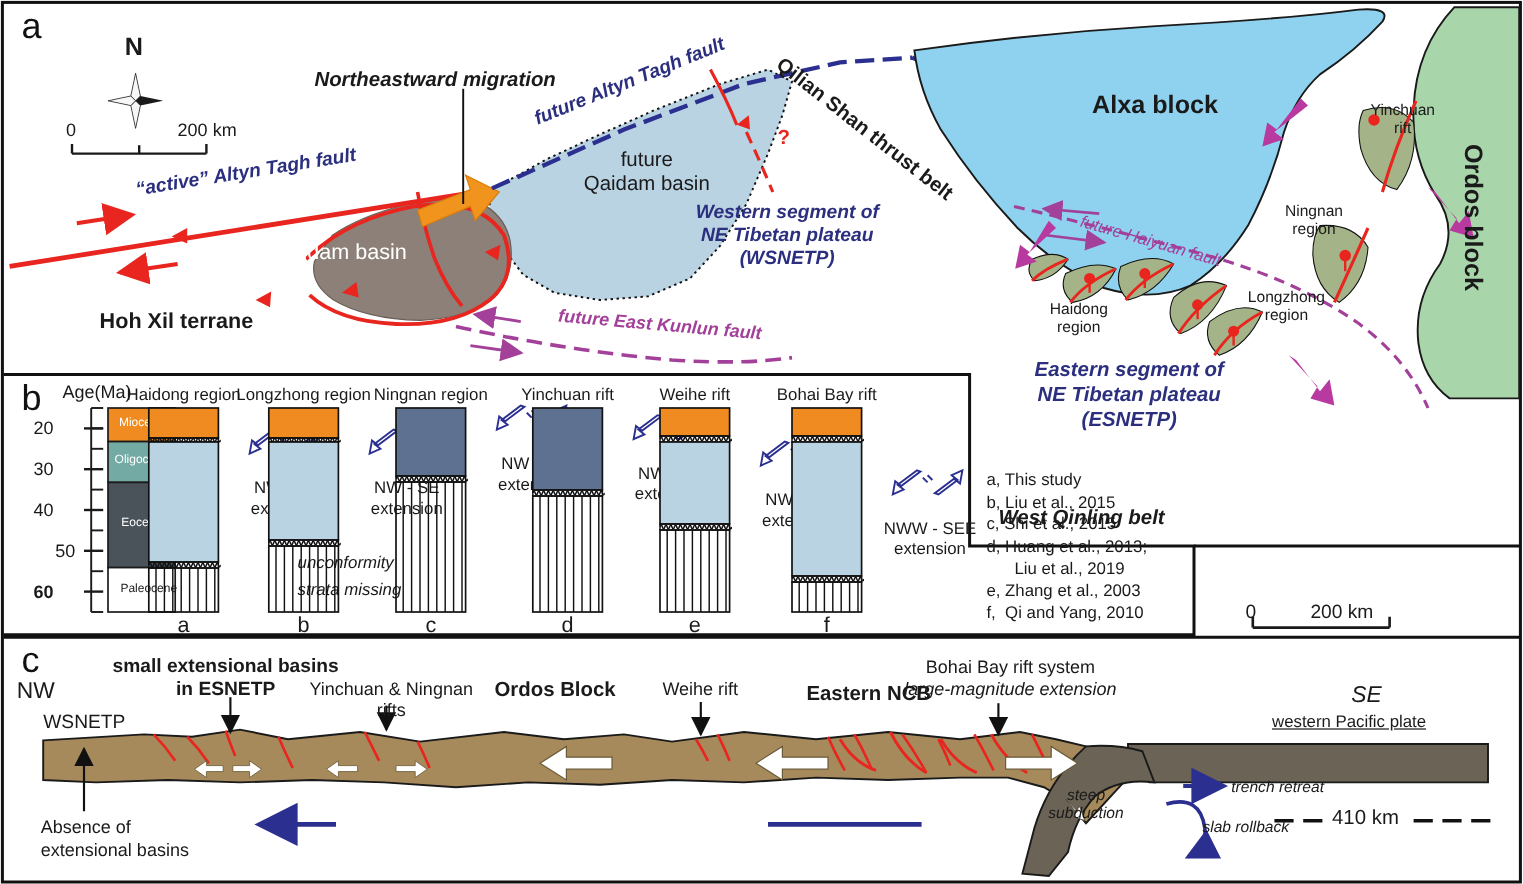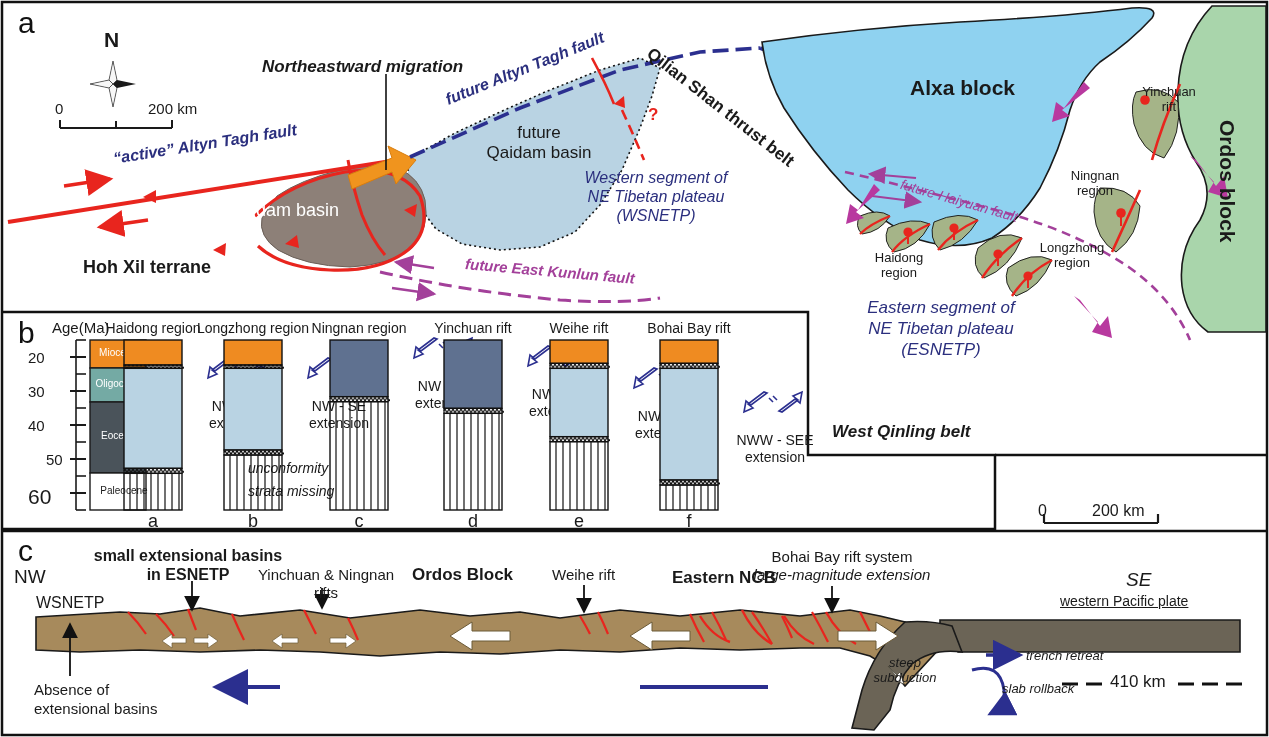--- a/index.html
+++ b/index.html
@@ -4,21 +4,21 @@
 <style>
   html,body{margin:0;padding:0;background:#fff;}
   body{width:1269px;height:737px;font-family:"Liberation Sans",sans-serif;overflow:hidden;}
   #fig{position:relative;width:1269px;height:737px;background:#ffffff;}
   svg#canvas{position:absolute;left:0;top:0;width:1269px;height:737px;}
   .t{position:absolute;white-space:pre;color:#1a1a1a;}
   .panel-letter{font-size:30px;font-weight:400;color:#111;}
   .bold{font-weight:bold;}
   .ital{font-style:italic;}
   .navy{color:#2b2f7e;}
-  .navyb{color:#2b2f7e;font-weight:normal;font-style:italic;}
+  .navyb{color:#2b2f7e;font-weight:bold;font-style:italic;}
   .plum{color:#a3409a;}
   .white{color:#ffffff;}
   .ctr{text-align:center;}
 </style>
 </head>
 <body>
 
 <div id="fig">
 
 <svg id="canvas" viewBox="0 0 1269 737">
@@ -318,21 +318,21 @@
 NE Tibetan plateau
 (ESNETP)</div>
 
 <div class="t panel-letter" style="left:18px;top:316px;">b</div>
 <div class="t" style="left:52px;top:319px;font-size:15px;">Age(Ma)</div>
 
 <div class="t" style="left:28px;top:349px;font-size:15px;">20</div>
 <div class="t" style="left:28px;top:383px;font-size:15px;">30</div>
 <div class="t" style="left:28px;top:417px;font-size:15px;">40</div>
 <div class="t" style="left:28px;top:451px;font-size:15px;margin-left:18px;">50</div>
-<div class="t" style="left:28px;top:485px;font-size:21px;">60</div>
+<div class="t" style="left:28px;top:485px;font-size:15px;font-weight:bold;">60</div>
 
 <div class="t white ctr" style="left:90px;top:347px;font-size:10px;width:56px;">Miocene</div>
 <div class="t white ctr" style="left:90px;top:378px;font-size:10px;width:56px;">Oligocene</div>
 <div class="t white ctr" style="left:90px;top:430px;font-size:10px;width:56px;">Eocene</div>
 <div class="t ctr" style="left:90px;top:485px;font-size:10px;width:68px;">Paleocene</div>
 
 <div class="t ital" style="left:248px;top:460px;font-size:14px;">unconformity</div>
 <div class="t ital" style="left:248px;top:483px;font-size:14px;">strata missing</div>
 
 <div id="strat-cols">
@@ -487,20 +487,21 @@
       <div class="t ctr" style="left: 732px; top: 432px; font-size: 14px; line-height: 17px; width: 86px; white-space: pre;">NWW - SEE
 extension</div>
       <svg width="66" height="46" style="position: absolute; left: 742px; top: 386px;">
         <path d="M22 6 L6 18 L11 22 L2 26 L4 15 L9 19 L25 7 Z" fill="#fff" stroke="#2b2f8f" stroke-width="1.6"></path>
         <path d="M40 26 L56 14 L51 10 L60 6 L58 17 L53 13 L37 25 Z" fill="#fff" stroke="#2b2f8f" stroke-width="1.6"></path>
         <line x1="27" y1="12" x2="31" y2="16" stroke="#2b2f8f" stroke-width="1.6"></line>
         <line x1="31" y1="10" x2="35" y2="14" stroke="#2b2f8f" stroke-width="1.6"></line>
       </svg>
     </div>
 
+<div id="refs" class="t" style="left:822px;top:390px;font-size:14px;line-height:18.5px;"><div>a, This study</div><div>b, Liu et al., 2015</div><div>c, Shi et al., 2015</div><div>d, Huang et al., 2013;</div><div>      Liu et al., 2019</div><div>e, Zhang et al., 2003</div><div>f,  Qi and Yang, 2010</div></div>
 
 <div class="t" style="left:1038px;top:502px;font-size:16px;">0</div>
 <div class="t" style="left:1092px;top:502px;font-size:16px;">200 km</div>
 
 <div class="t panel-letter" style="left:18px;top:534px;">c</div>
 <div class="t" style="left:14px;top:566px;font-size:19px;">NW</div>
 <div class="t" style="left:1126px;top:569px;font-size:19px;font-style:italic;">SE</div>
 
 <div class="t" style="left:36px;top:594px;font-size:16px;">WSNETP</div>
 <div class="t bold ctr" style="left:88px;top:546px;font-size:16px;line-height:19px;width:200px;">small extensional basins

